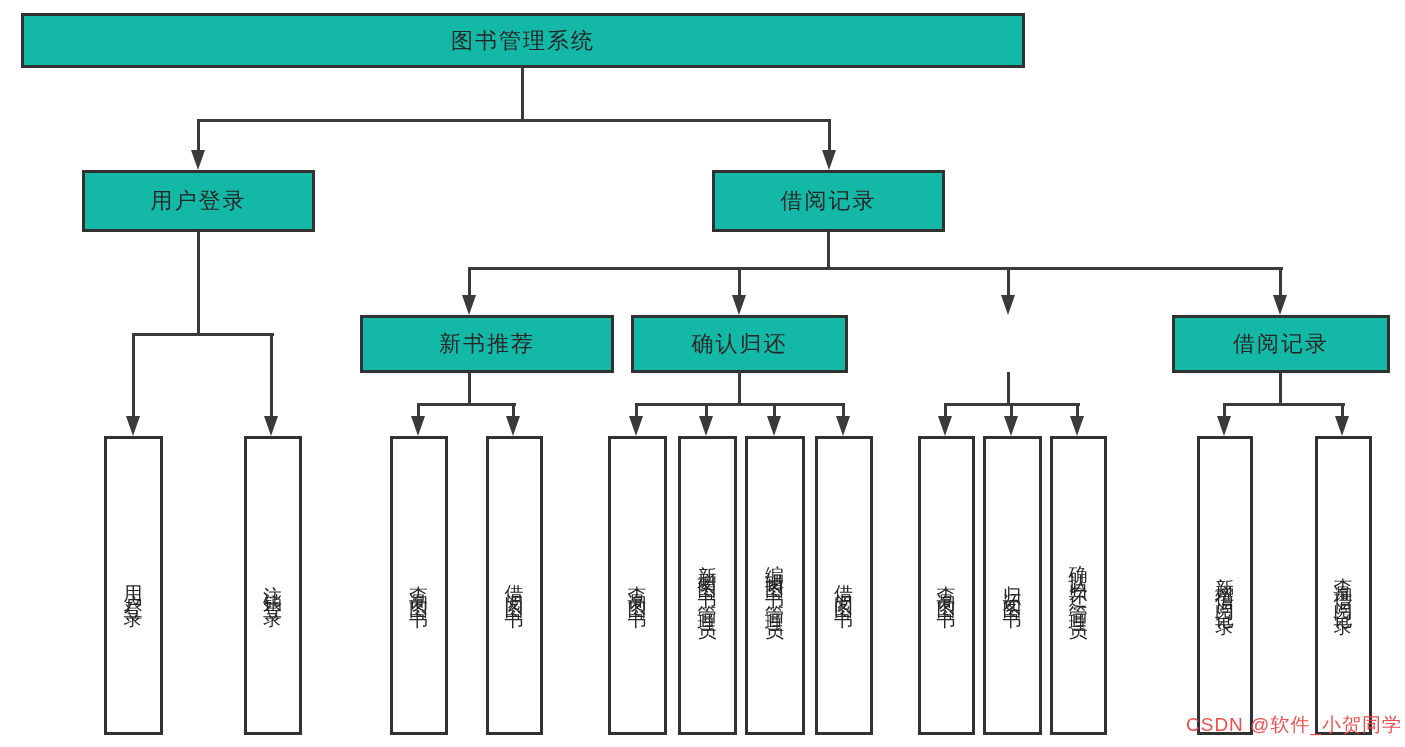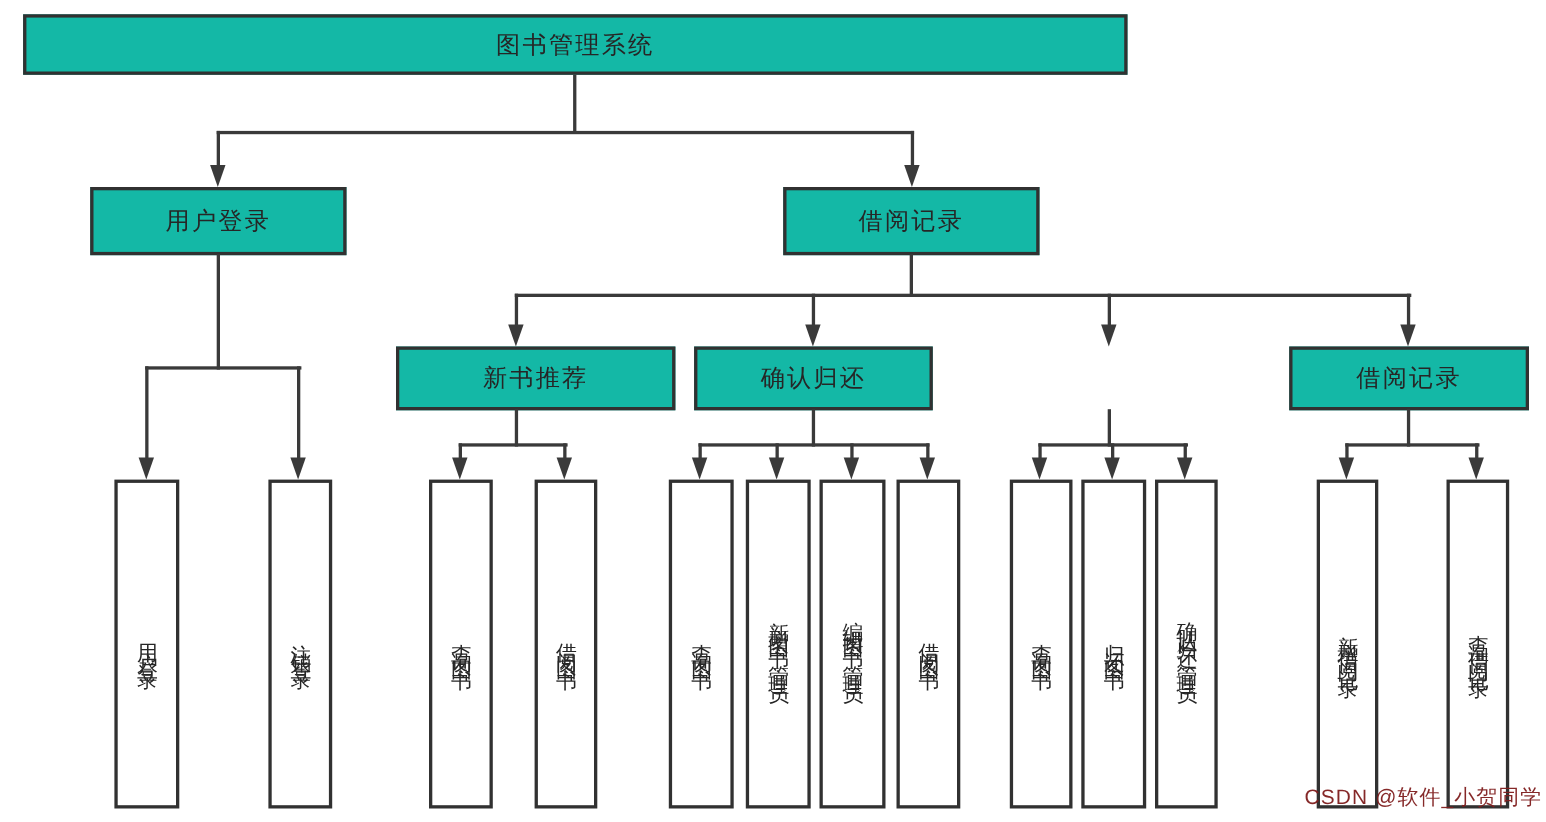--- a/index.html
+++ b/index.html
@@ -48,21 +48,21 @@
   .ar {
     position:absolute; width:0; height:0;
     border-left:7px solid transparent;
     border-right:7px solid transparent;
     border-top:20px solid #3a3a3a;
   }
 
   .wm {
     position:absolute;
     left:1186px; top:712px;
-    color:#7f1d1d;
+    color:#ef4444;
     font-size:19px;
     letter-spacing:1px;
     z-index:5;
     opacity:0.95;
     white-space:nowrap;
   }
 </style>
 </head>
 <body>
 

